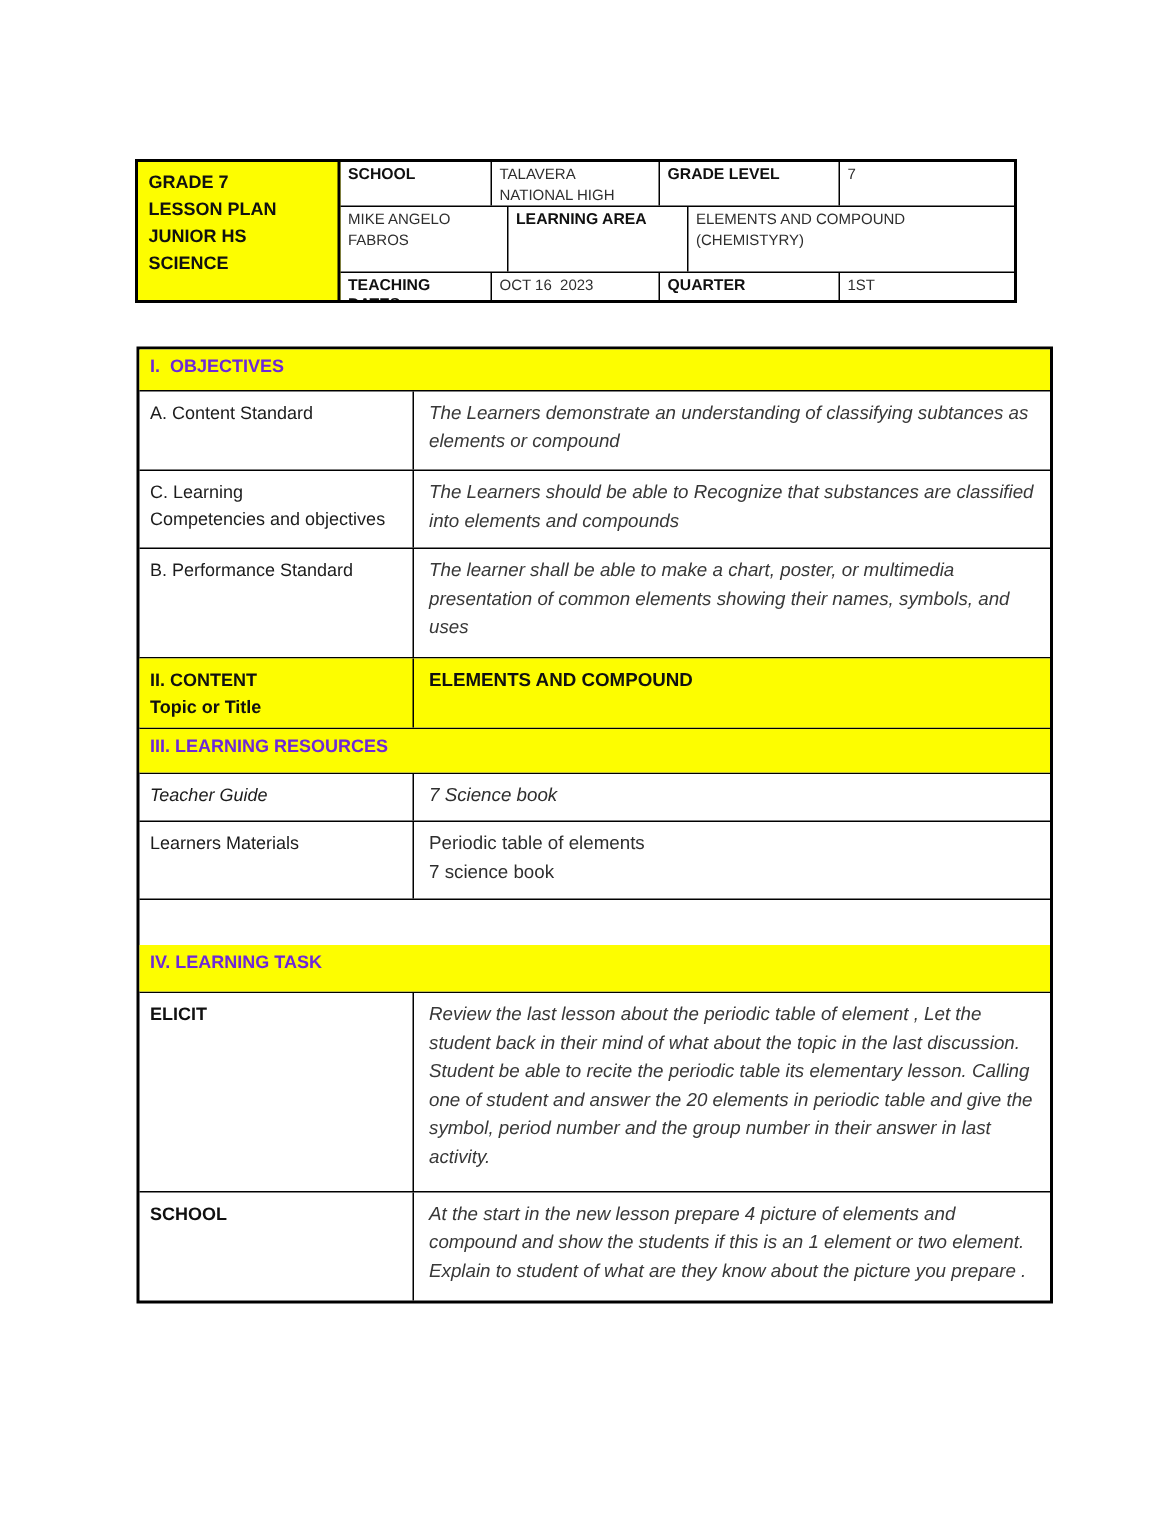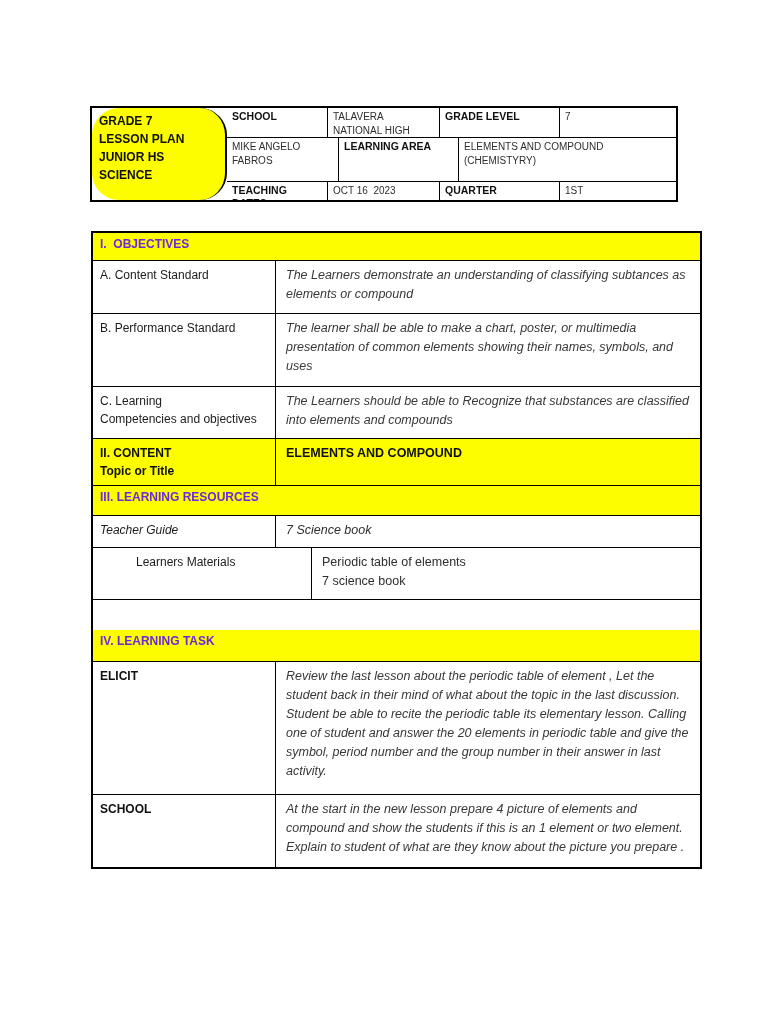--- a/index.html
+++ b/index.html
@@ -32,21 +32,20 @@
   .ht-title {
     width: 135px;
     box-sizing: border-box;
     background: #fdfd00;
     border-right: 2px solid #000;
     font-weight: bold;
     font-size: 12px;
     line-height: 18px;
     padding: 4px 7px;
     color: #101010;
-    border-radius: 27px;
   }
   .ht-grid { flex: 1; display: flex; flex-direction: column; }
   .ht-row { display: flex; border-bottom: 1.5px solid #000; box-sizing: border-box; }
   .ht-row:last-child { border-bottom: none; }
   .ht-row-1 { height: 30px; }
   .ht-row-2 { height: 44px; }
   .ht-row-3 { height: 18px; }
   .ht-cell {
     box-sizing: border-box;
     padding: 2px 5px;
@@ -114,21 +113,21 @@
   .italic { font-style: italic; color: #383838; }
   .bold { font-weight: bold; color: #101010; }
   .yellow { background: #fdfd00; }
   .h-sec1 { min-height: 28px; }
   .h-a { min-height: 53px; }
   .h-b { min-height: 73px; }
   .h-c { min-height: 52px; }
   .h-ii { min-height: 42px; }
   .h-sec3 { min-height: 30px; }
   .h-tg { min-height: 32px; font-style: italic; }
-  .h-lm { min-height: 52px; padding-left: 36px; }
+  .h-lm { min-height: 52px; }
   .h-sec4 { min-height: 32px; margin-top: 30px; }
   .h-elicit { min-height: 133px; }
   .h-engage { min-height: 72px; }
 </style>
 </head>
 <body>
 
 <div class="page">
 
   <div class="header-table">
@@ -160,31 +159,31 @@
 
     <div class="mt-row h-sec1">
       <div class="mt-section" data-bind="main_table.objectives_header">I.  OBJECTIVES</div>
     </div>
 
     <div class="mt-row h-a">
       <div class="mt-left" data-bind="main_table.content_standard.label">A. Content Standard</div>
       <div class="mt-right italic" data-bind="main_table.content_standard.text">The Learners demonstrate an understanding of classifying subtances as elements or compound</div>
     </div>
 
-    <div class="mt-row h-b">
-      <div class="mt-left" data-bind="main_table.performance_standard.label">B. Performance Standard</div>
-      <div class="mt-right italic" data-bind="main_table.performance_standard.text">The learner shall be able to make a chart, poster, or multimedia presentation of common elements showing their names, symbols, and uses</div>
-    </div>
-
     <div class="mt-row h-c">
       <div class="mt-left" data-bind="main_table.learning_competencies.label">C. Learning
 Competencies and objectives</div>
       <div class="mt-right italic" data-bind="main_table.learning_competencies.text">The Learners should be able to Recognize that substances are classified into elements and compounds</div>
     </div>
 
+    <div class="mt-row h-b">
+      <div class="mt-left" data-bind="main_table.performance_standard.label">B. Performance Standard</div>
+      <div class="mt-right italic" data-bind="main_table.performance_standard.text">The learner shall be able to make a chart, poster, or multimedia presentation of common elements showing their names, symbols, and uses</div>
+    </div>
+
     <div class="mt-row h-ii">
       <div class="mt-left yellow bold" data-bind="main_table.content.label">II. CONTENT
 Topic or Title</div>
       <div class="mt-right yellow bold" data-bind="main_table.content.text">ELEMENTS AND COMPOUND</div>
     </div>
 
     <div class="mt-row h-sec3">
       <div class="mt-section" data-bind="main_table.learning_resources_header">III. LEARNING RESOURCES</div>
     </div>
 

